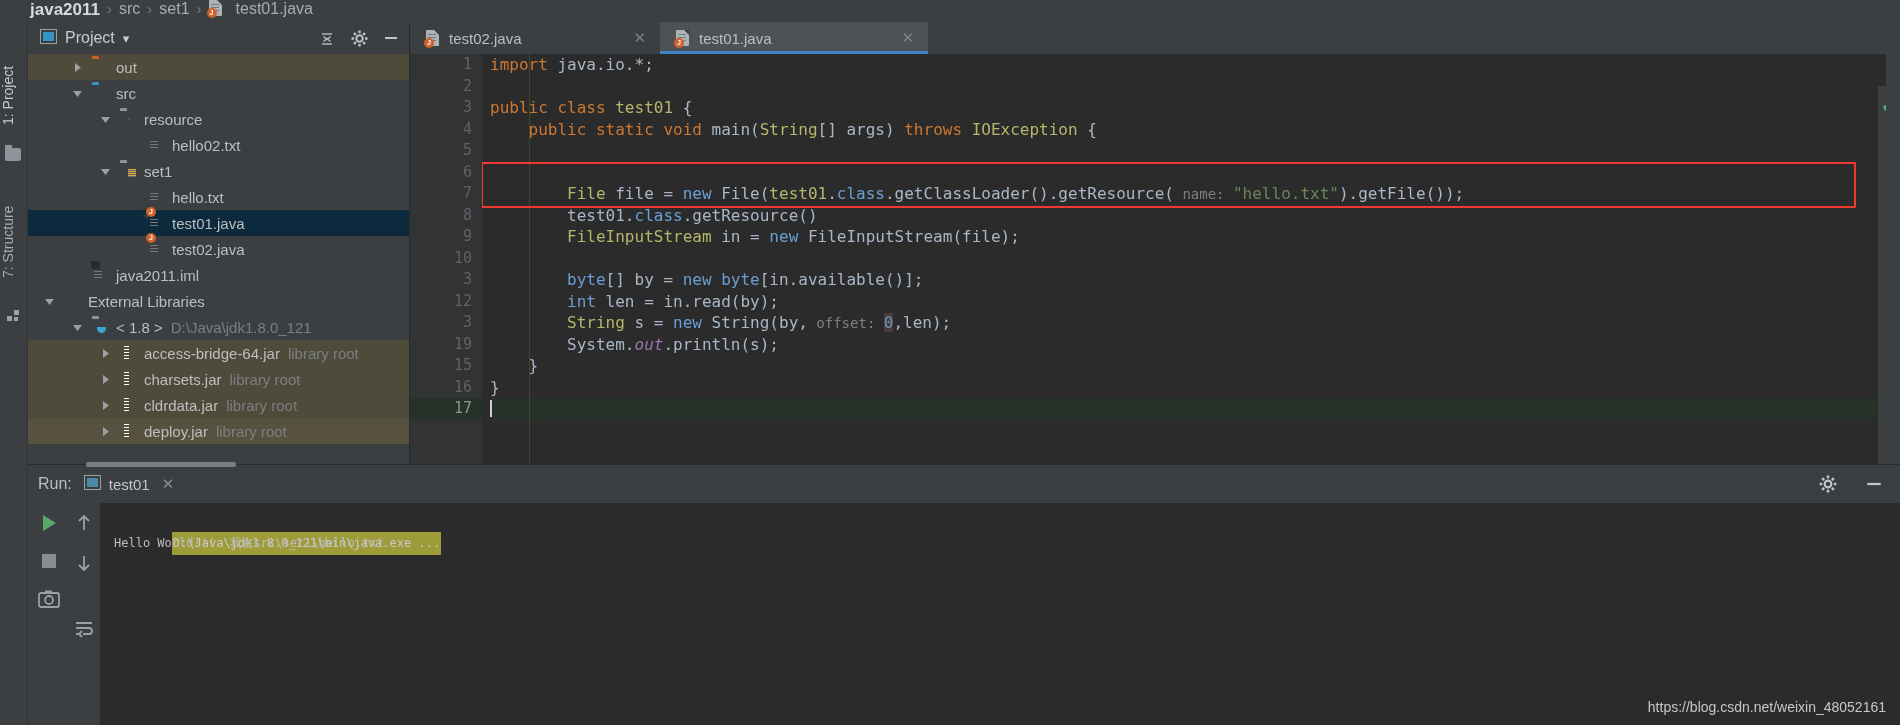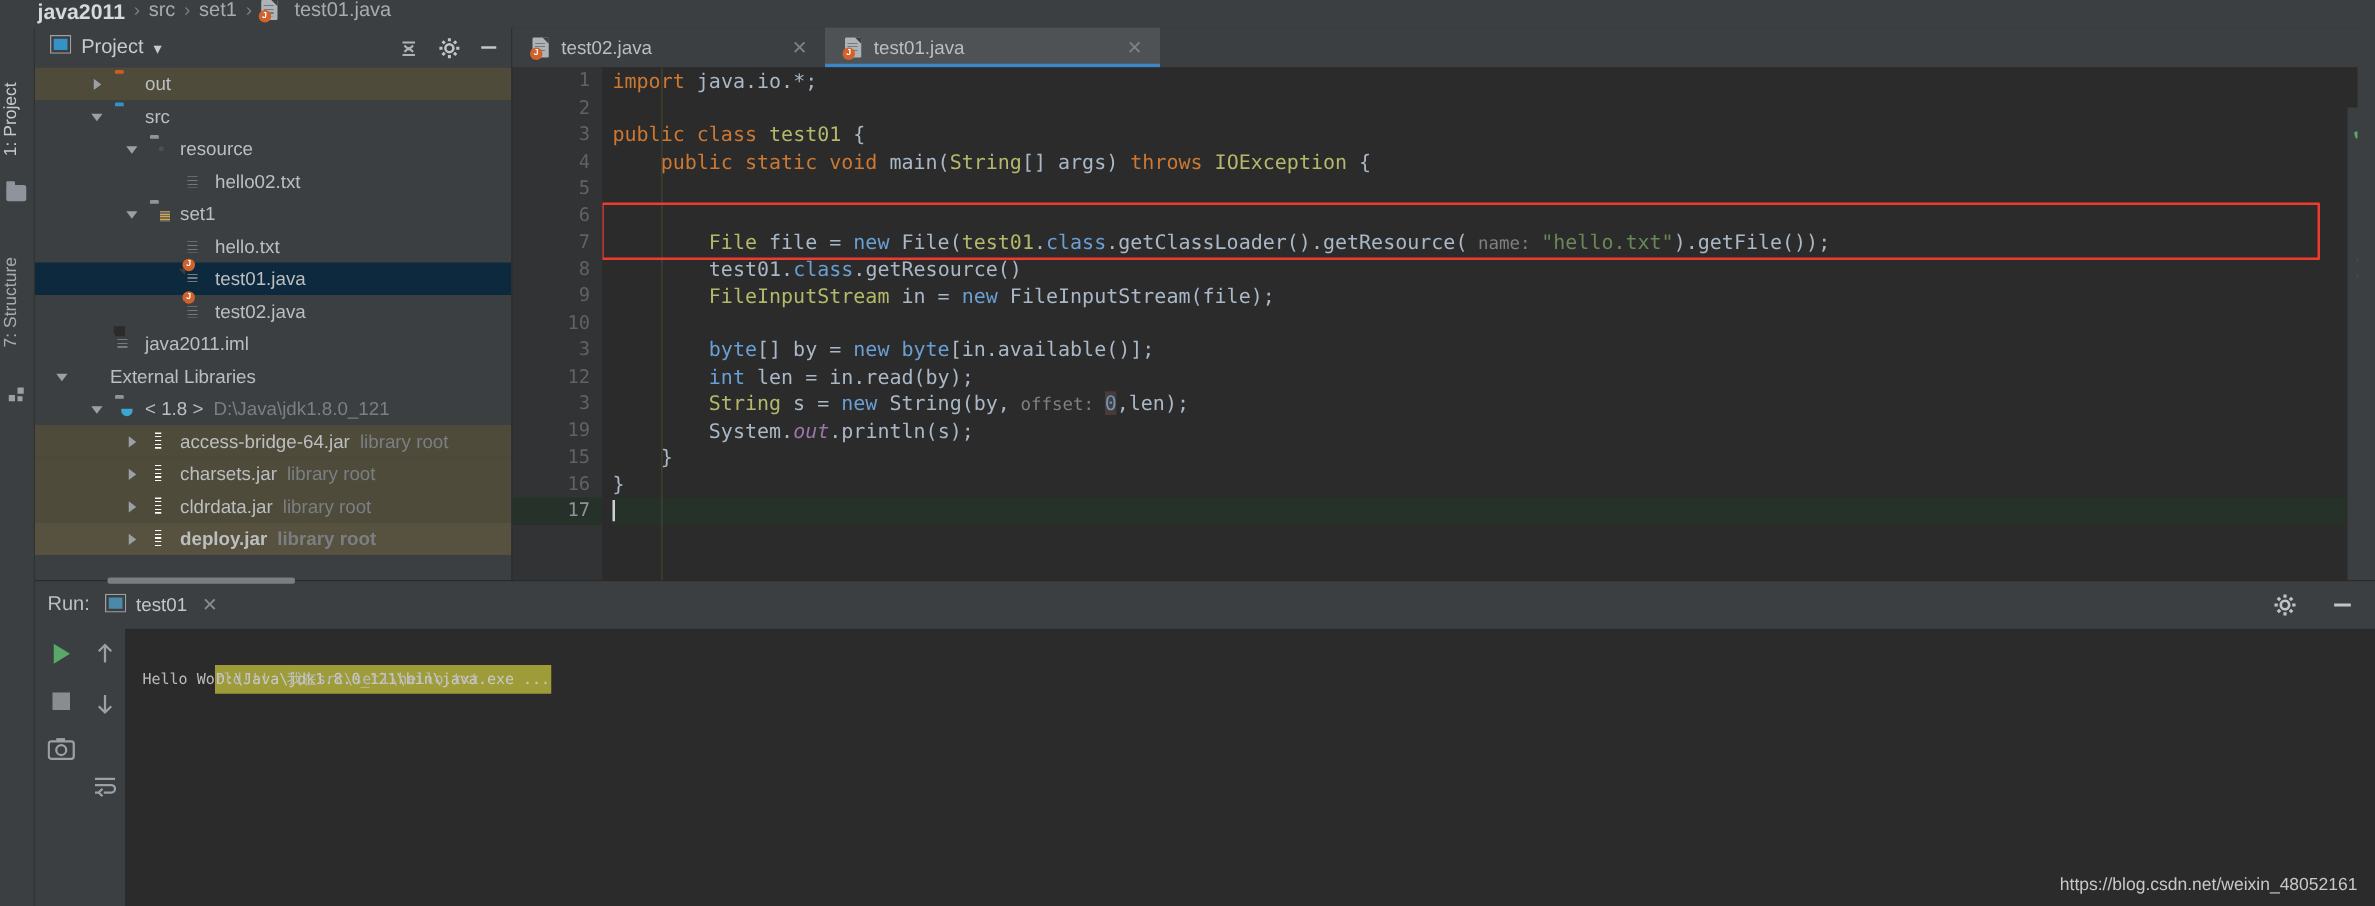--- a/index.html
+++ b/index.html
@@ -49,21 +49,21 @@
   .header-spacer { flex: 1; }
   .hdr-btn { width: 24px; height: 24px; display:flex; align-items:center; justify-content:center; }
 
   .tree { position: absolute; top: 32px; left: 0; right: 0; bottom: 0; overflow: hidden; }
   .trow {
     display: flex; align-items: center; height: 26px;
     font-size: 15px; color: #bcbec0; white-space: nowrap; padding-right: 4px;
   }
   .trow.sel { background: #0d293e; }
   .trow.hl { background: #4e4b3b; }
-  .trow.hl2 { background: #56523f; font-weight: bold; }
+  .trow.hl2 { background: #56523f; }
   .arrow { width: 14px; height: 14px; flex: none; display:flex; align-items:center; justify-content:center; }
   .arrow svg { display:block; }
   .ticon { width: 17px; height: 17px; flex: none; margin-right: 7px; position: relative; }
   .tlabel { color: #bcbec0; }
   .tsub { color: #7c7f82; margin-left: 8px; }
 
   
   .folder { width: 16px; height: 13px; border-radius: 1px 2px 2px 2px; position: relative; }
   .folder:before {
     content: ""; position: absolute; left: 0; top: -3px; width: 7px; height: 3px;

